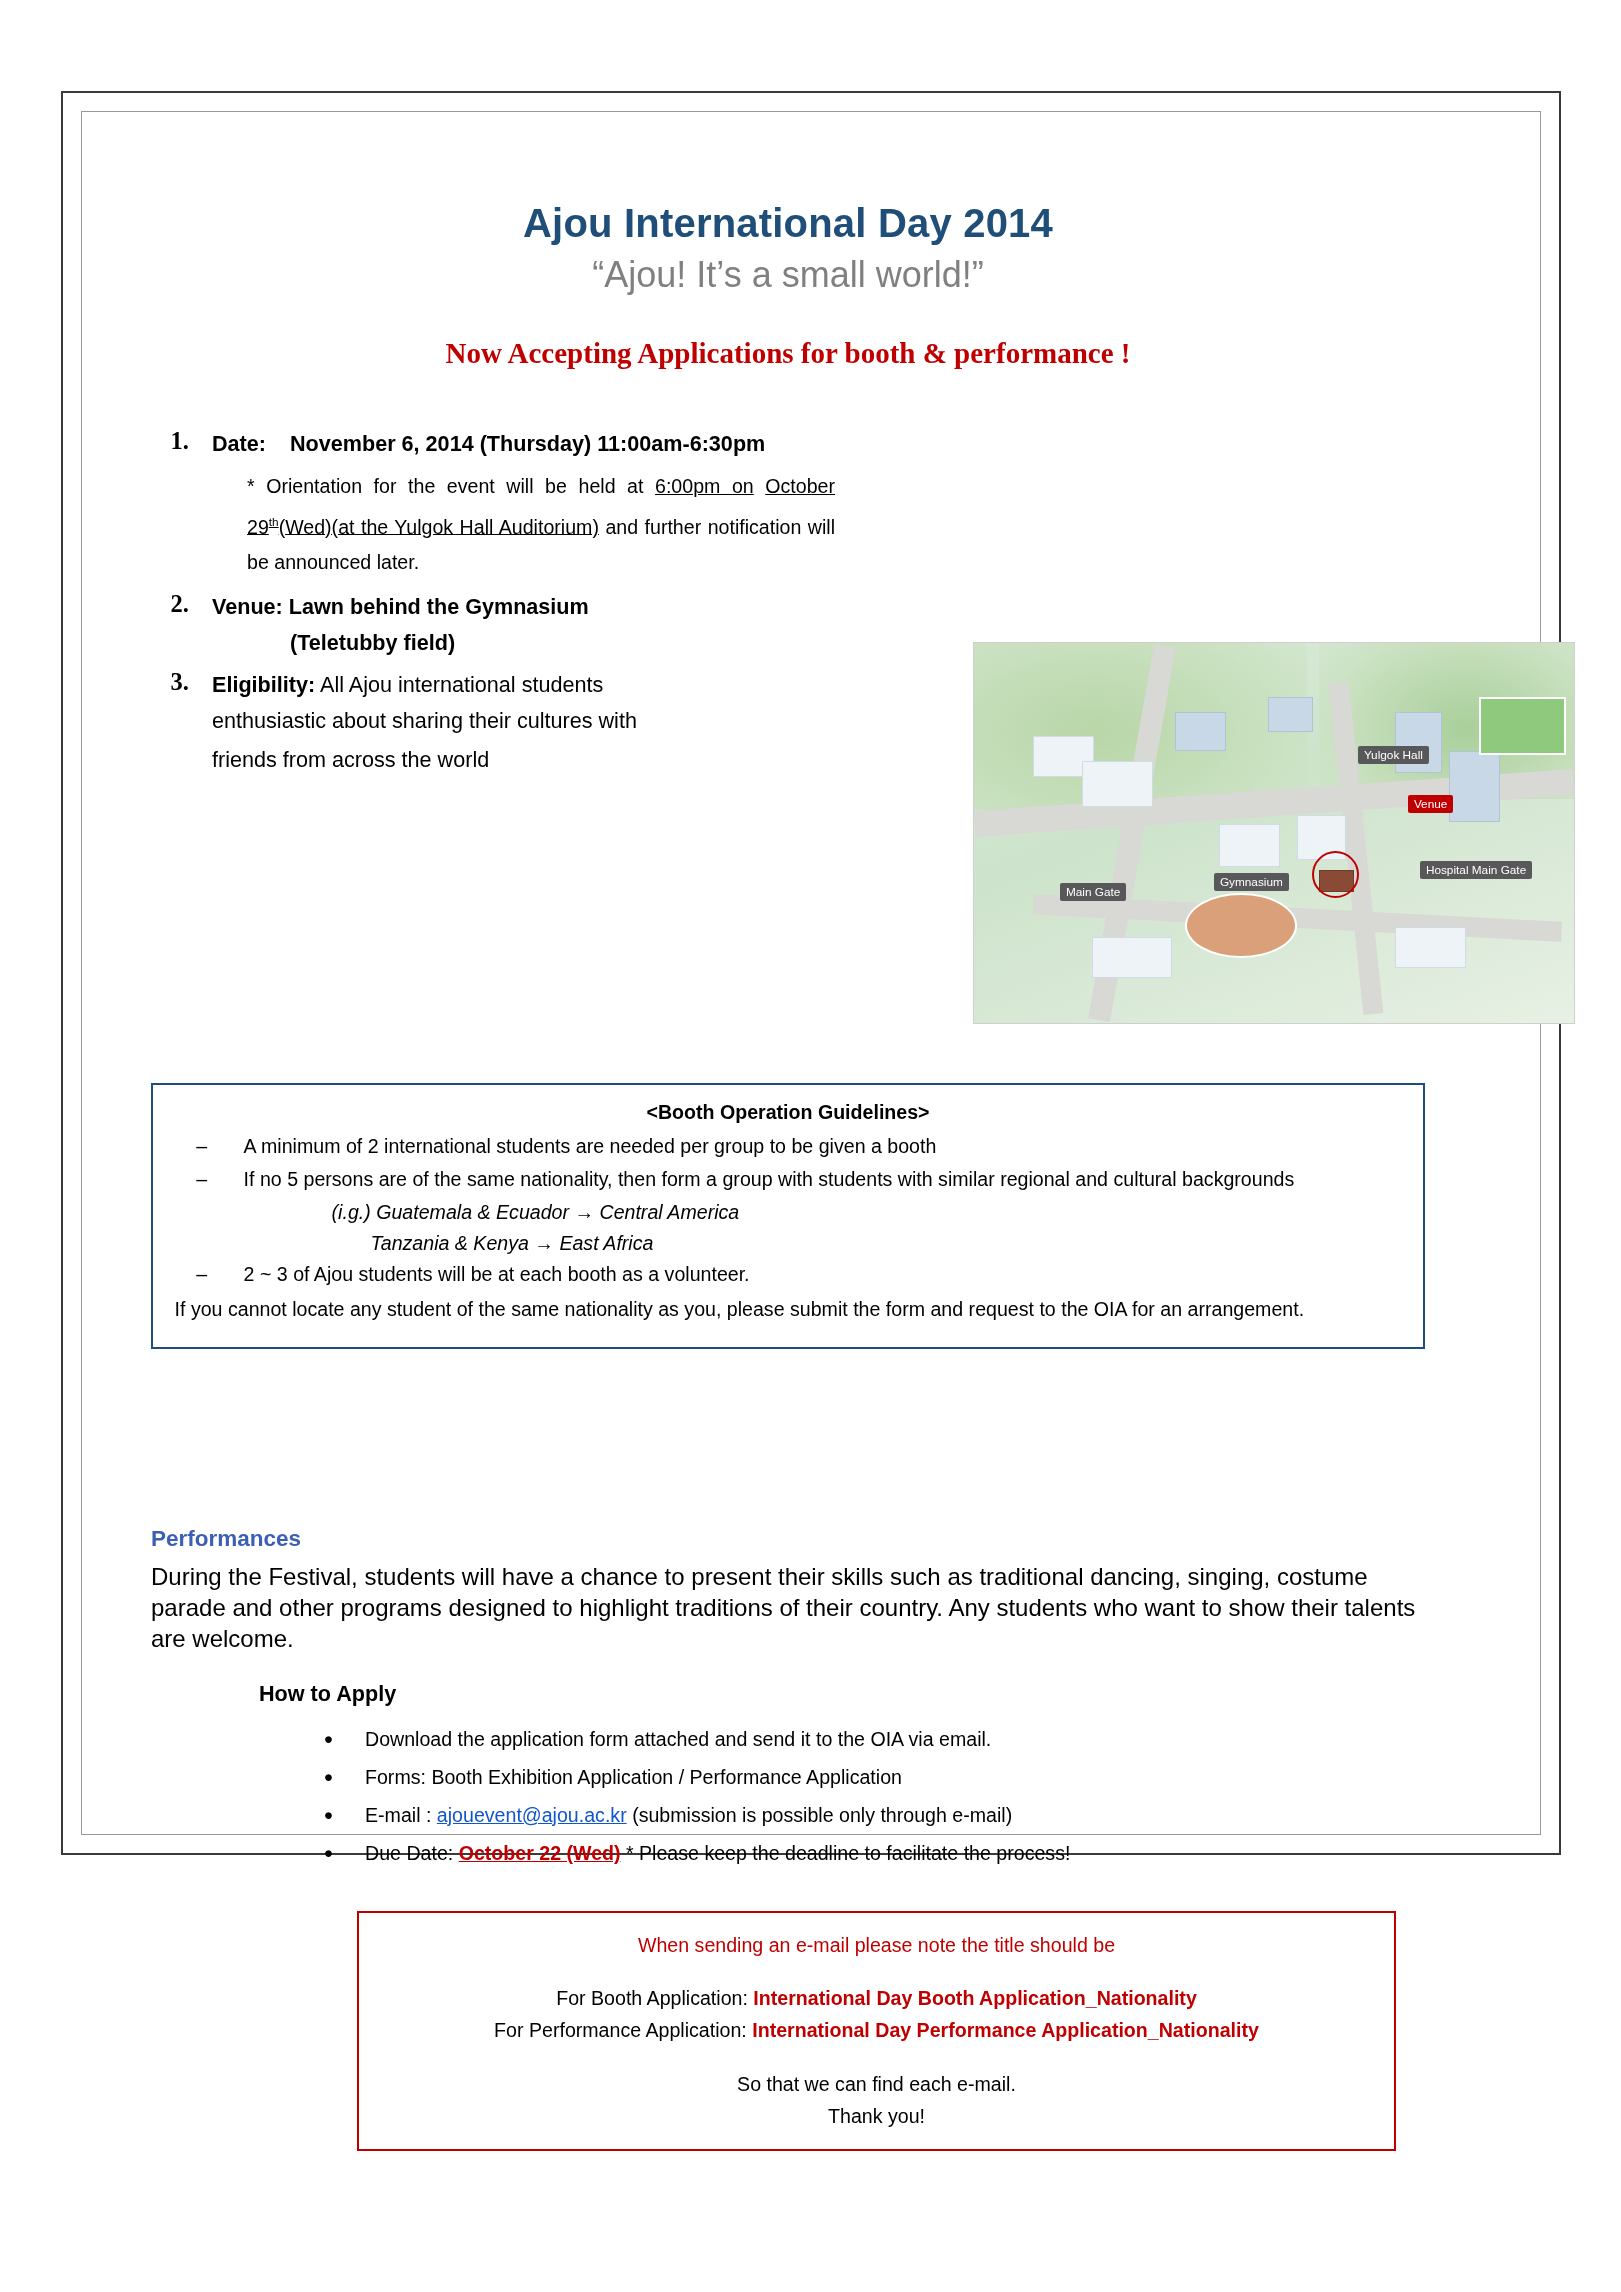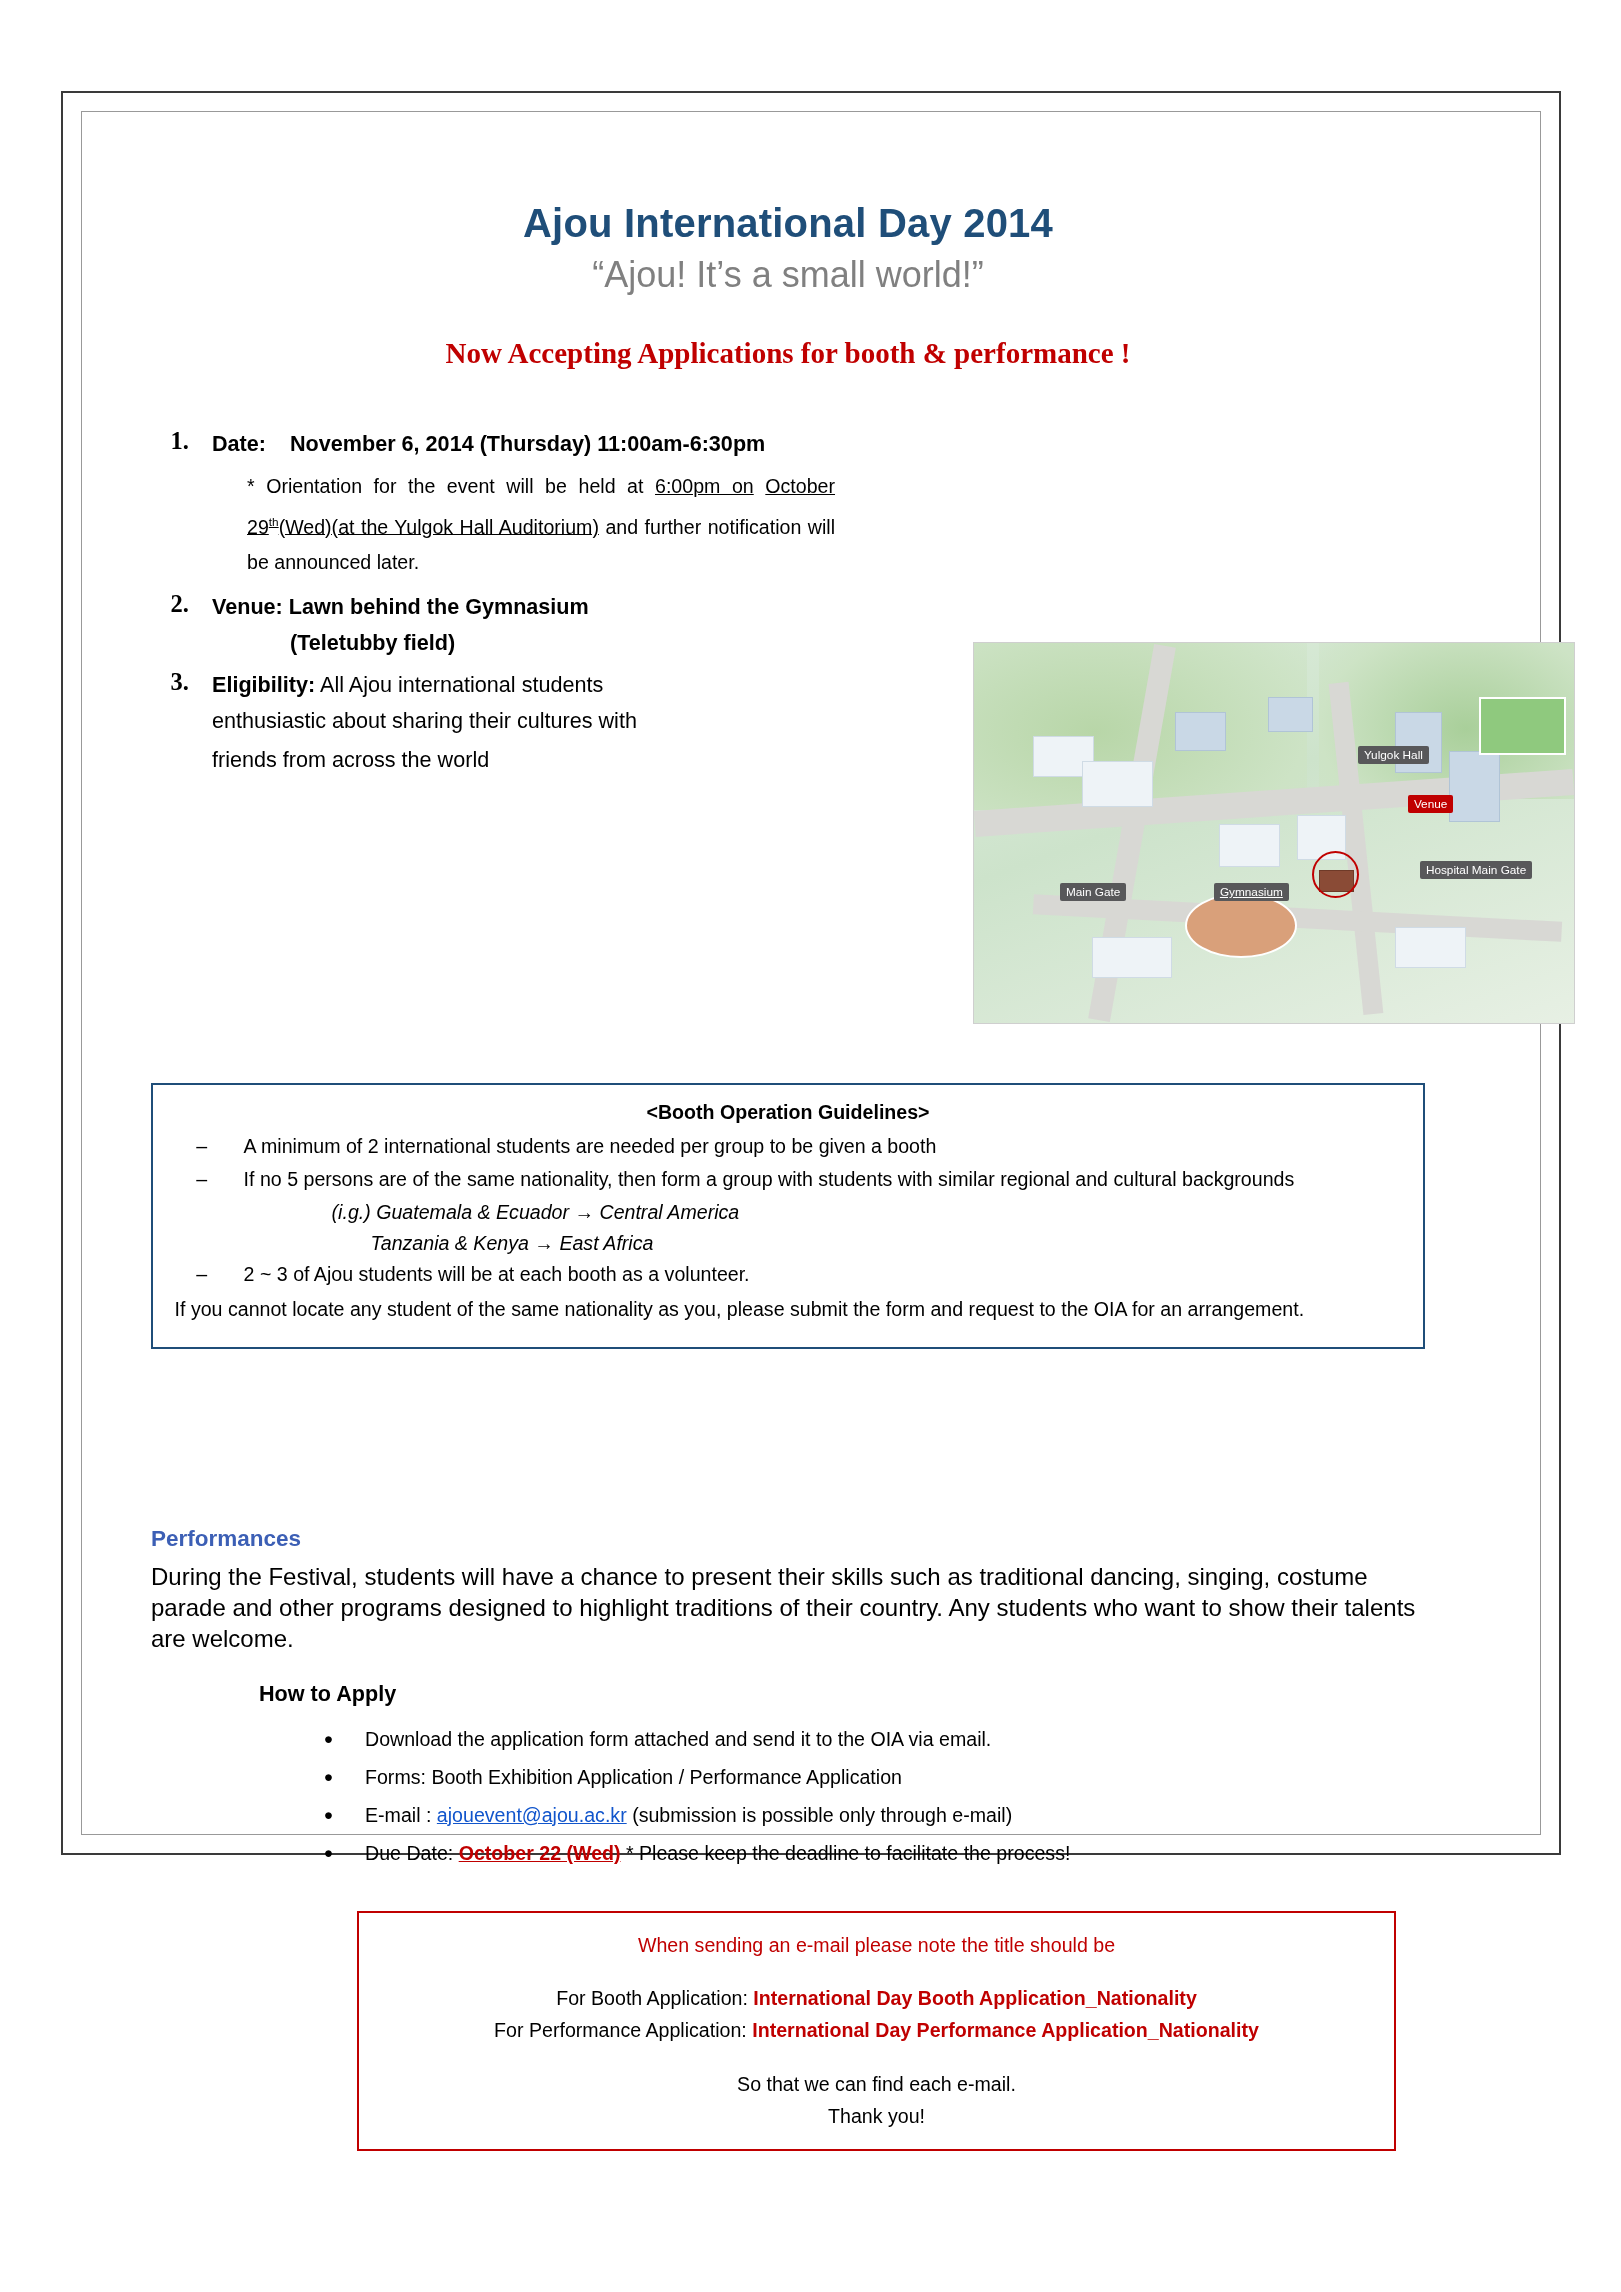--- a/index.html
+++ b/index.html
@@ -353,21 +353,21 @@
     <div class="blk w" style="left:118px;top:294px;width:78px;height:39px;"></div>
     <div class="blk w" style="left:421px;top:284px;width:69px;height:39px;"></div>
     <div class="field" style="left:505px;top:54px;width:83px;height:54px;"></div>
     <div class="track" style="left:211px;top:250px;width:108px;height:61px;"></div>
     <div class="blk" style="left:345px;top:227px;width:33px;height:19.6px;background:#8a4b36;border-color:#6f3a28;"></div>
     <div class="circle" style="left:338px;top:208px;"></div>
 
     <div class="lbl" style="left:384px;top:103px;">Yulgok Hall</div>
     <div class="lbl venue" style="left:434px;top:152px;text-align:center;">Venue</div>
     <div class="lbl" style="left:86px;top:240px;">Main Gate</div>
-    <div class="lbl" style="left:240px;top:240px;text-decoration:underline;">Gymnasium</div>
+    <div class="lbl" style="left:240px;top:230px;">Gymnasium</div>
     <div class="lbl" style="left:446px;top:218px;">Hospital Main Gate</div>
   </div>
 
   <div class="boothbox">
     <div class="hd">&lt;Booth Operation Guidelines&gt;</div>
     <ul class="dashlist">
       <li class="dashitem">
         <span class="dash">–</span>
         <span>A minimum of 2 international students are needed per group to be given a booth</span>
       </li>

